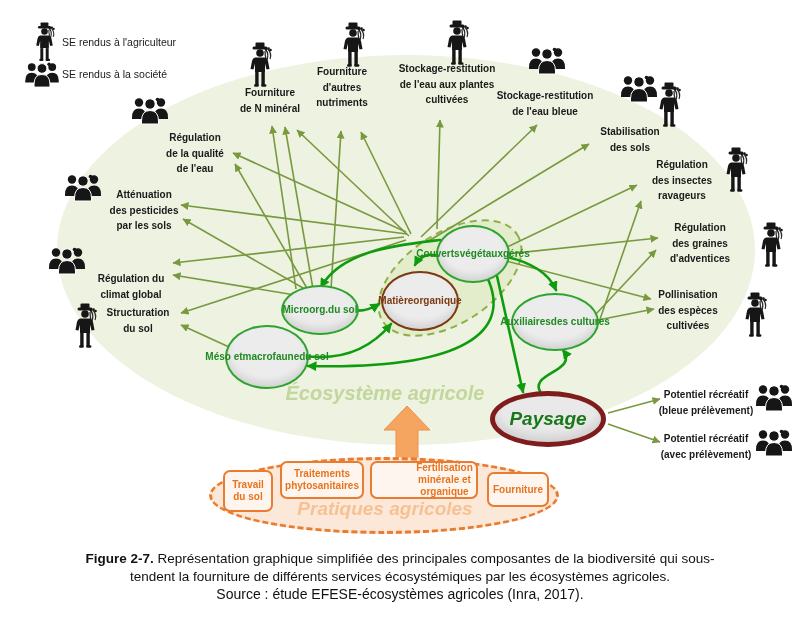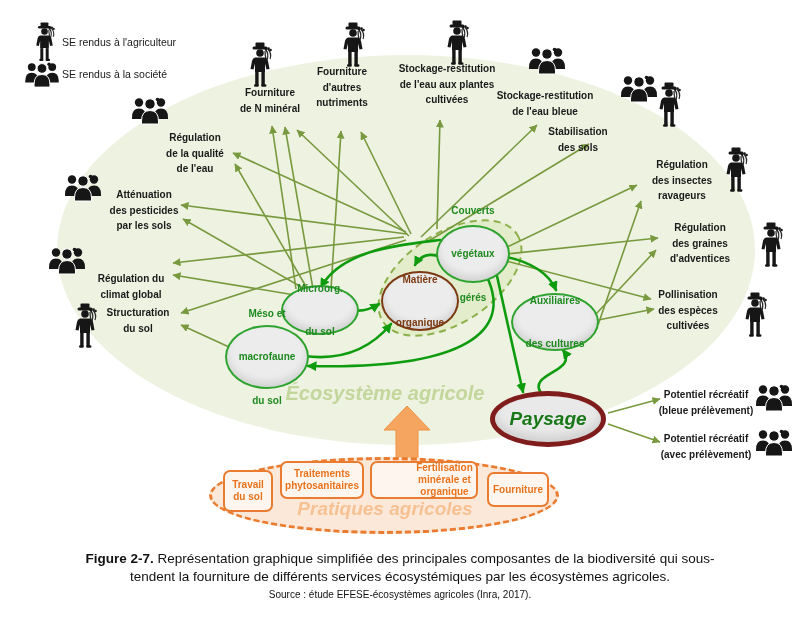--- a/index.html
+++ b/index.html
@@ -18,24 +18,24 @@
   .edge-olive{stroke:var(--olive);stroke-width:1.6;fill:none;}
   .edge-green{stroke:var(--green);stroke-width:2.6;fill:none;stroke-linecap:round;}
   .mk-olive{fill:var(--olive);}
   .mk-green{fill:var(--green);}
   .person{position:absolute;z-index:2;fill:#161616;}
   .service{
     position:absolute;z-index:2;transform:translateX(-50%);text-align:center;
     font-weight:bold;font-size:10px;line-height:15.5px;color:#1a1a1a;white-space:nowrap;
   }
   .node{
-    position:absolute;z-index:3;border-radius:50%;display:flex;flex-direction:column;
+    position:absolute;z-index:3;border-radius:50%;display:flex;flex-direction:row;
     justify-content:center;align-items:center;text-align:center;font-weight:bold;
     font-size:10px;line-height:13.5px;background:var(--node-fill);
-    box-shadow:inset 0 -5px 7px rgba(0,0,0,0.10);white-space:nowrap;gap:30px;
+    box-shadow:inset 0 -5px 7px rgba(0,0,0,0.10);white-space:nowrap;
   }
   .node.green{border:2.5px solid var(--node-border);color:#1F8A1F;}
   .node.brown{border:2.5px solid var(--brown);color:var(--brown);}
   .eco-label{
     position:absolute;z-index:1;left:385px;top:382px;transform:translateX(-50%);
     font-size:20px;font-weight:bold;font-style:italic;color:var(--eco-label);white-space:nowrap;
   }
   .paysage{
     position:absolute;z-index:3;left:490px;top:391px;width:116px;height:56px;border-radius:50%;
     background:#E9E9E9;border:5px solid #7f1d1d;box-sizing:border-box;
@@ -55,21 +55,21 @@
     font-size:19px;font-weight:bold;font-style:italic;color:var(--practices-label);white-space:nowrap;
   }
   .practice-box{
     position:absolute;z-index:3;border:2px solid var(--orange);border-radius:7px;
     background:var(--box-fill);color:#E8731F;font-weight:bold;font-size:10px;line-height:12px;
     display:flex;align-items:center;justify-content:center;text-align:center;
     box-sizing:border-box;padding:2px 3px;
   }
   .caption{position:absolute;left:0;top:550px;width:800px;text-align:center;color:#111;z-index:2;}
   .cap-line{font-size:13.5px;line-height:18px;}
-  .cap-source{font-size:10px;line-height:17px;}
+  .cap-source{font-size:14px;line-height:17px;}
 </style>
 </head>
 <body>
 
 <div id="stage">
 
   <svg id="diagram-svg" width="800" height="618">
     <defs>
       <marker id="ah-olive" markerUnits="userSpaceOnUse" markerWidth="9" markerHeight="8" refX="7.5" refY="4" orient="auto">
         <path d="M0,0 L8,4 L0,8 Z" class="mk-olive"></path>
@@ -180,21 +180,21 @@
     </div>
     <div class="service" style="left: 447px; top: 61px;">
       <div>Stockage-restitution</div>
       <div>de l'eau aux plantes</div>
       <div>cultivées</div>
     </div>
     <div class="service" style="left: 545px; top: 88px;">
       <div>Stockage-restitution</div>
       <div>de l'eau bleue</div>
     </div>
-    <div class="service" style="left: 578px; top: 124px;">
+    <div class="service" style="left: 630px; top: 124px;">
       <div>Stabilisation</div>
       <div>des sols</div>
     </div>
     <div class="service" style="left: 682px; top: 157px;">
       <div>Régulation</div>
       <div>des insectes</div>
       <div>ravageurs</div>
     </div>
     <div class="service" style="left: 700px; top: 220px;">
       <div>Régulation</div>

